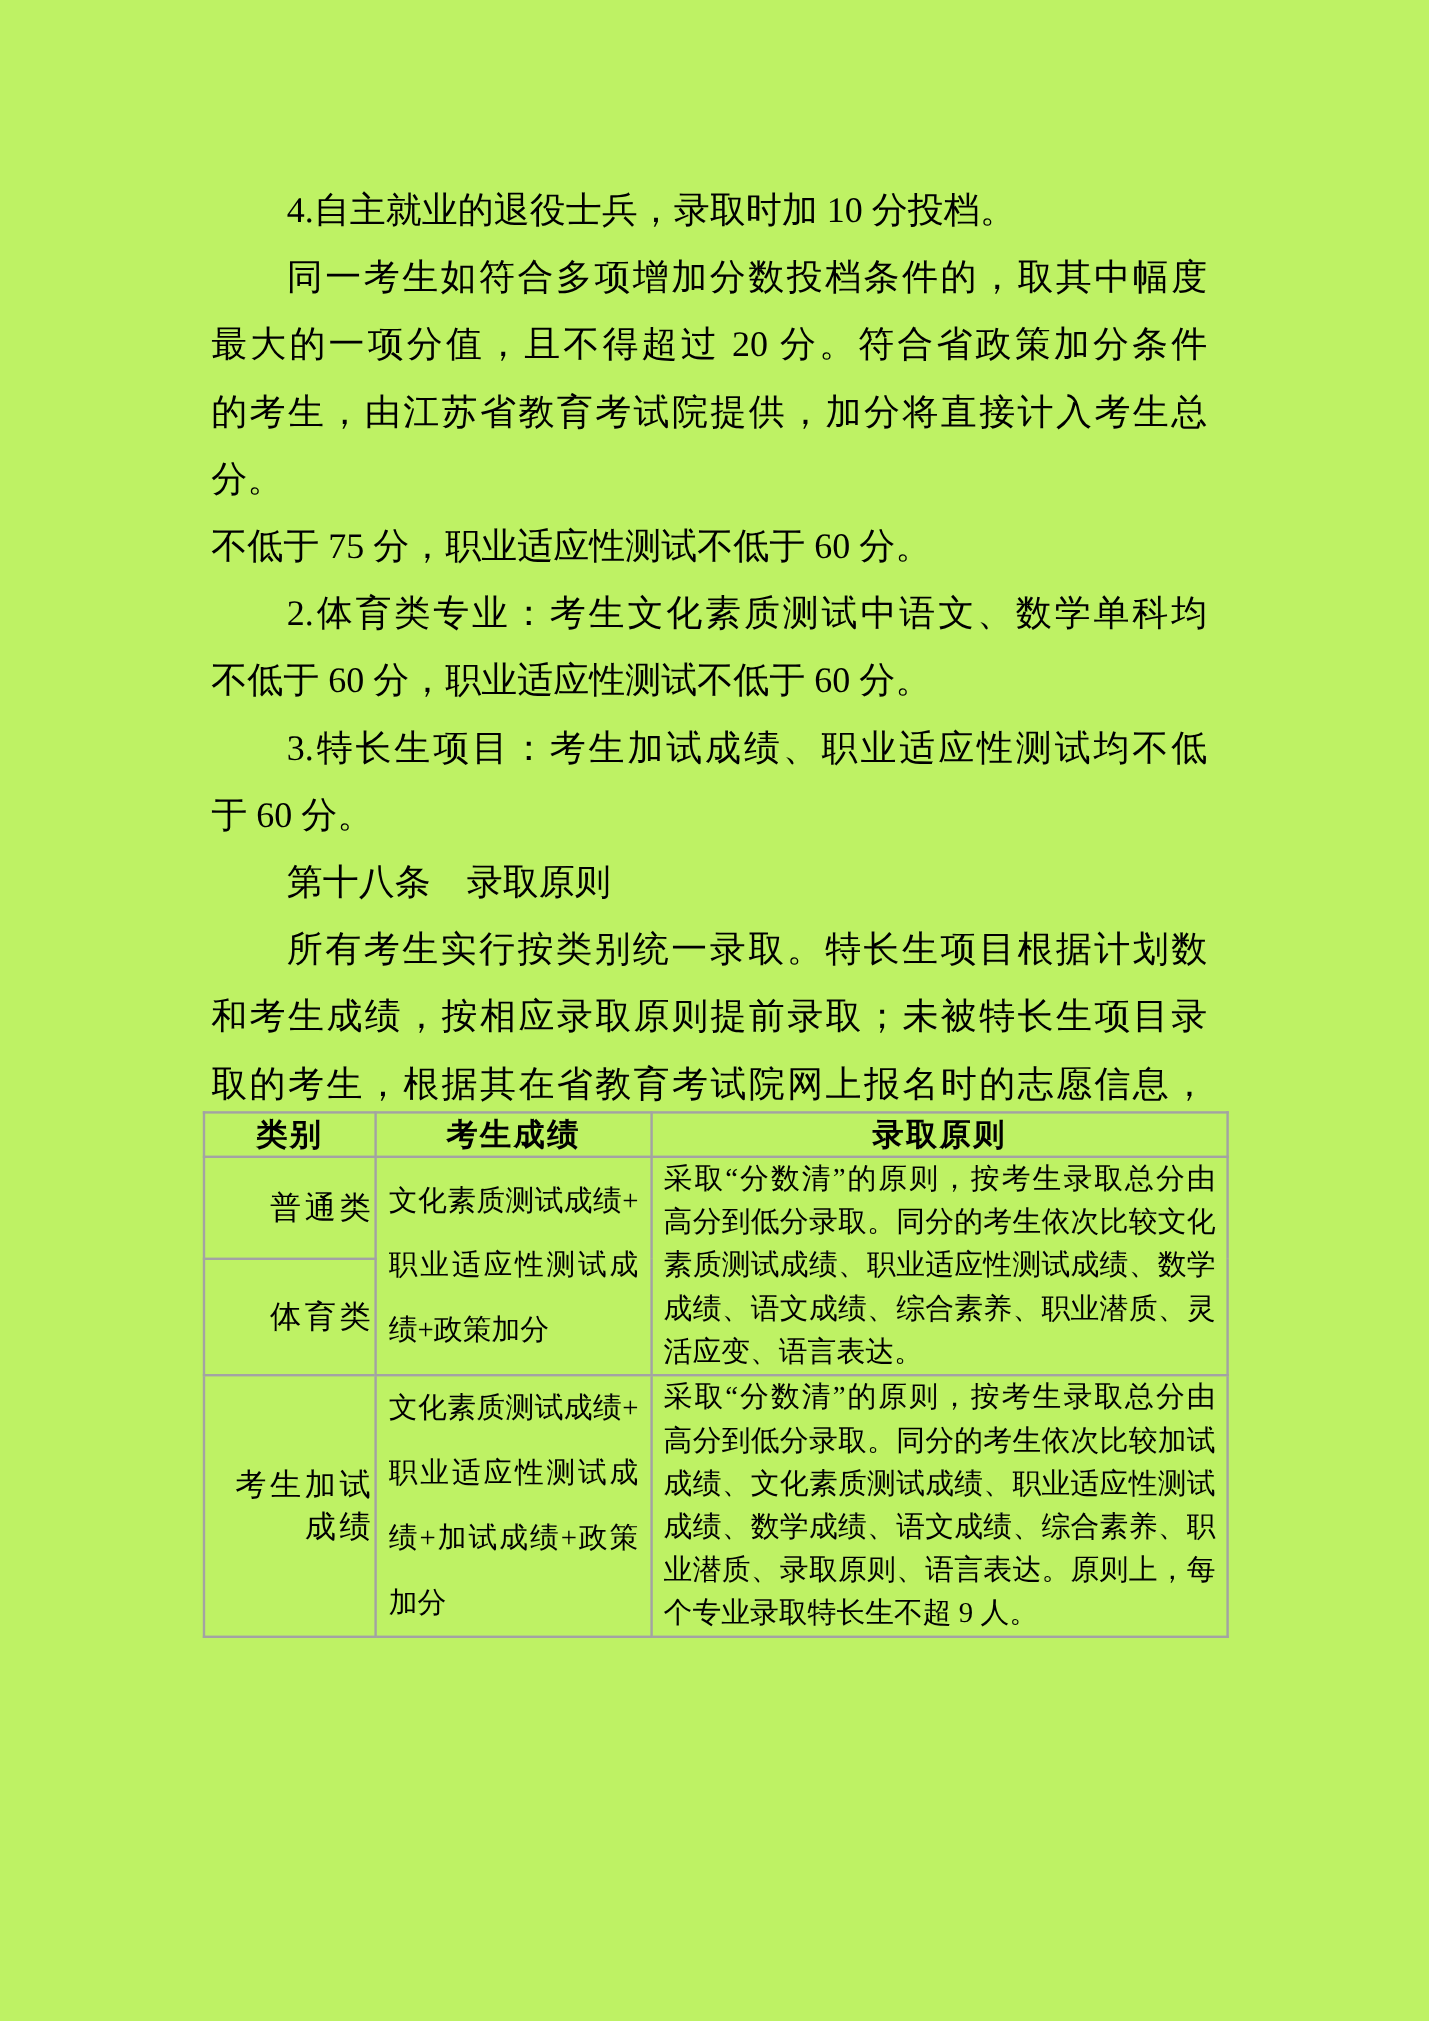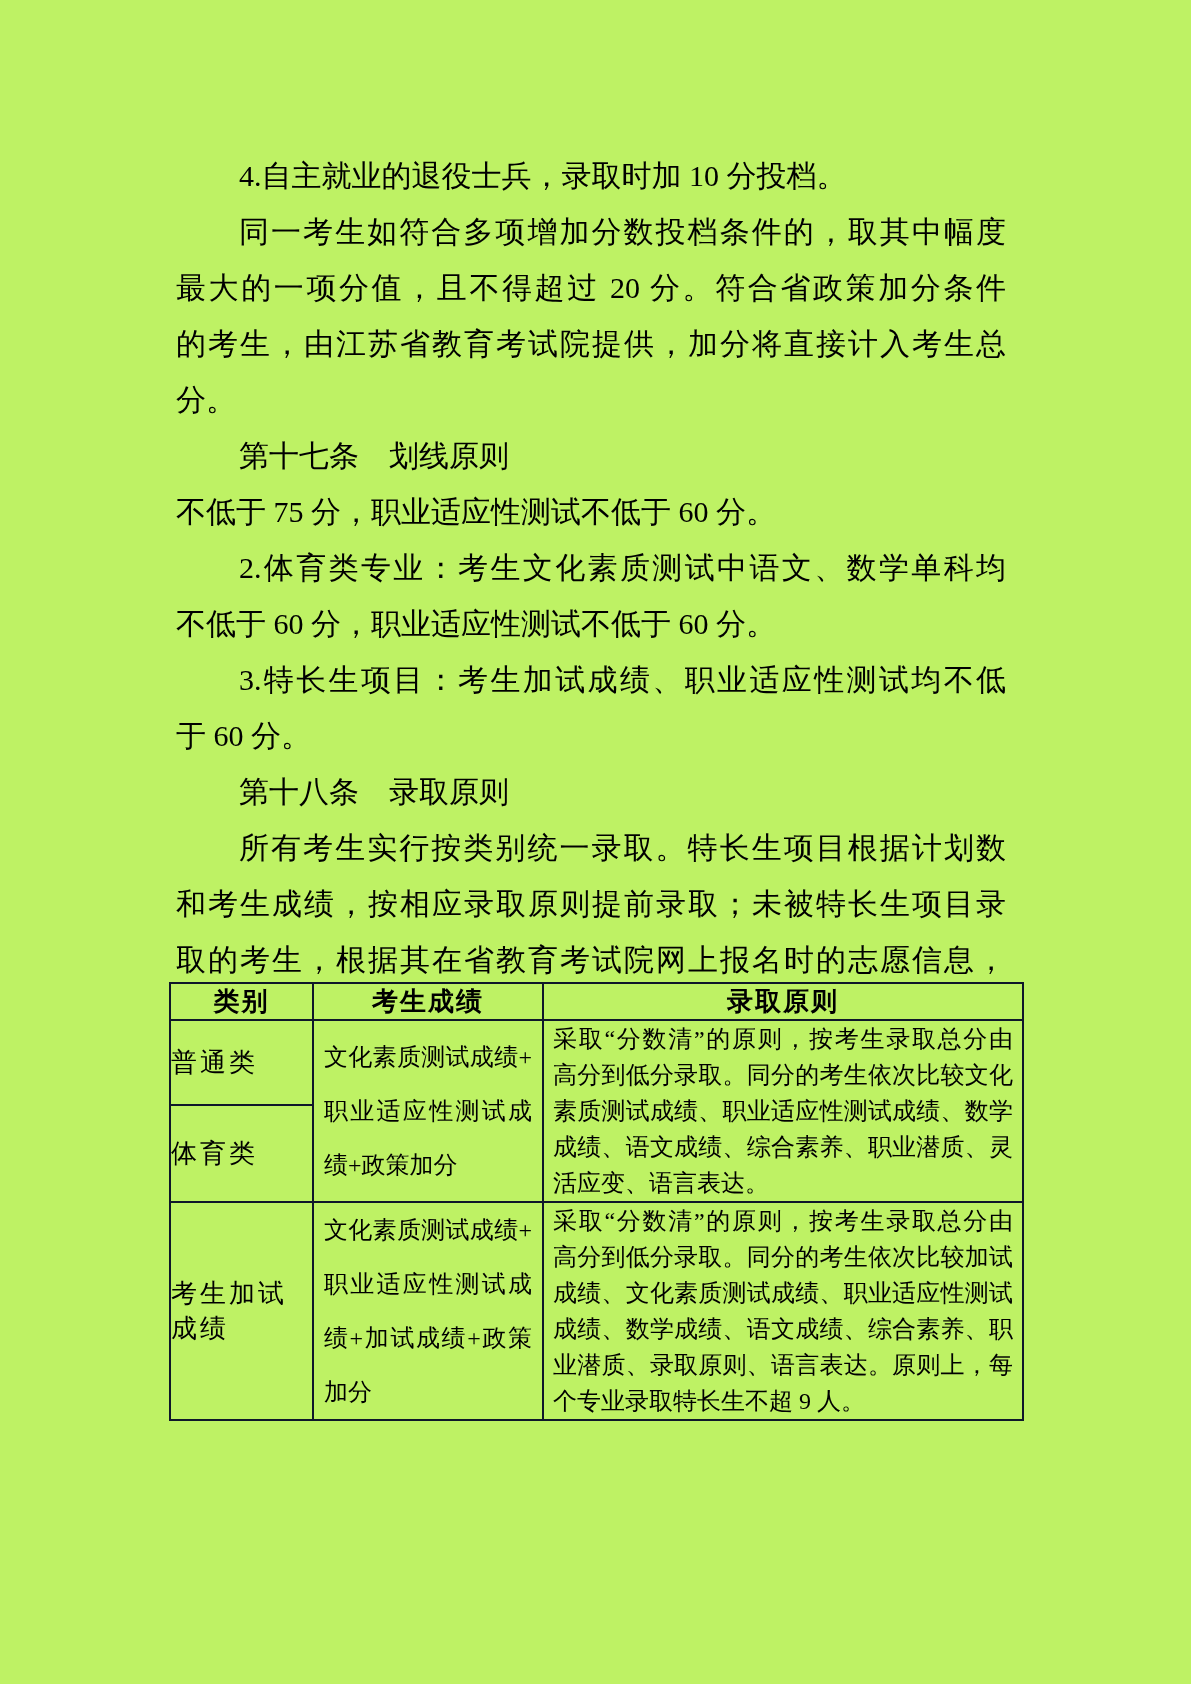--- a/index.html
+++ b/index.html
@@ -38,37 +38,37 @@
 
   
   table.rules-table{
     border-collapse:collapse;
     table-layout:fixed;
     width:853px;
     margin-left:-7px;
     margin-top:-6px;
   }
   .rules-table th,.rules-table td{
-    border:2px solid #0f172a;
+    border:2px solid #a3a3a3;
     padding:0;
     vertical-align:middle;
     font-weight:normal;
   }
   .rules-table thead tr{ height:36px; }
   .rules-table tbody tr:nth-child(1){ height:85px; }
   .rules-table tbody tr:nth-child(2){ height:96px; }
   .rules-table tbody tr:nth-child(3){ height:218px; }
   .rules-table th{
     font-size:26px;
     font-weight:bold;
     text-align:center;
     letter-spacing:2px;
   }
   td.cat-cell{
-    text-align:left;
+    text-align:right;
     font-size:26px;
     letter-spacing:3px;
   }
   td.score-cell{ padding:0 10px; }
   td.prin-cell{ padding:0 9px; }
   .cline{
     font-size:24px;
     text-align:justify;
   }
   td.score-cell .cline{ line-height:54px; height:54px; }
@@ -86,23 +86,20 @@
 
     <div id="paragraphs">
         <div class="para">
           <div class="bline first">4.自主就业的退役士兵，录取时加 10 分投档。</div>
         </div>
         <div class="para">
           <div class="bline first fill">同一考生如符合多项增加分数投档条件的，取其中幅度</div>
           <div class="bline fill">最大的一项分值，且不得超过 20 分。符合省政策加分条件</div>
           <div class="bline fill">的考生，由江苏省教育考试院提供，加分将直接计入考生总</div>
           <div class="bline">分。</div>
-        </div>
-        <div class="para">
-          <div class="bline first">第十七条　划线原则</div>
         </div>
         <div class="para">
           <div class="bline">不低于 75 分，职业适应性测试不低于 60 分。</div>
         </div>
         <div class="para">
           <div class="bline first fill">2.体育类专业：考生文化素质测试中语文、数学单科均</div>
           <div class="bline">不低于 60 分，职业适应性测试不低于 60 分。</div>
         </div>
         <div class="para">
           <div class="bline first fill">3.特长生项目：考生加试成绩、职业适应性测试均不低</div>

